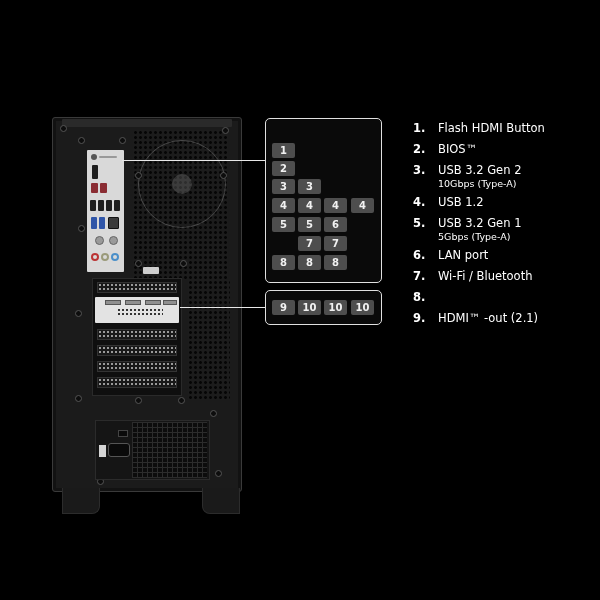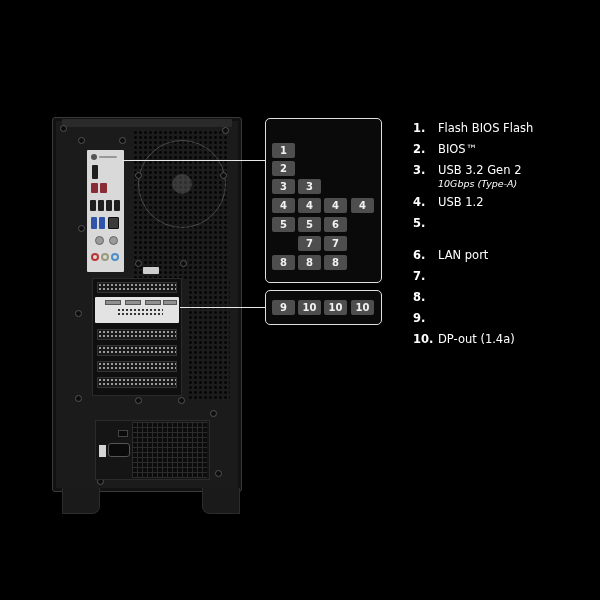--- a/index.html
+++ b/index.html
@@ -72,21 +72,21 @@
     .box1 { left:265px; top:118px; width:117px; height:165px; }
     .box2 { left:265px; top:290px; width:117px; height:35px; }
     .tag { position:absolute; width:23px; height:15px; background:#4e4e4e; border-radius:2px;
            font-size:10px; font-weight:bold; color:#f2f2f2; text-align:center; line-height:15px; }
 
     
     .legend { left:413px; top:120px; width:187px; }
     .legend-item { display:flex; margin-bottom:0; }
     .legend-num { width:25px; font-size:11.5px; font-weight:bold; line-height:16px; }
     .legend-text { font-size:11.5px; line-height:16px; }
-    .legend-sub { font-size:9.5px; line-height:11px; display:block;font-style:italic; }
+    .legend-sub { font-size:9.5px; line-height:11px; display:block; }
   </style>
 </head>
 <body>
 
 <div class="abs case"></div>
 <div class="abs case-topbar"></div>
 <div class="abs foot left"></div>
 <div class="abs foot right"></div>
 
 <div class="abs mesh mesh-main"></div>
@@ -178,50 +178,52 @@
 <div class="abs callout box2">
   <div class="tag" style="left:6px;top:9px">9</div>
   <div class="tag" style="left:32px;top:9px">10</div>
   <div class="tag" style="left:58px;top:9px">10</div>
   <div class="tag" style="left:85px;top:9px">10</div>
 </div>
 
 <div class="abs legend">
   <div class="legend-item" style="height:21px">
     <span class="legend-num">1.</span>
-    <span class="legend-text">Flash BIOS Flash</span>
+    <span class="legend-text">Flash HDMI Button</span>
   </div>
   <div class="legend-item" style="height:21px">
     <span class="legend-num">2.</span>
     <span class="legend-text">BIOS™</span>
   </div>
   <div class="legend-item" style="height:32px">
     <span class="legend-num">3.</span>
     <span class="legend-text">
       <span>USB 3.2 Gen 2</span>
       <span class="legend-sub">10Gbps (Type-A)</span>
     </span>
   </div>
   <div class="legend-item" style="height:21px">
     <span class="legend-num">4.</span>
     <span class="legend-text">USB 1.2</span>
   </div>
   <div class="legend-item" style="height:32px">
     <span class="legend-num">5.</span>
+    <span class="legend-text">
+      <span>USB 3.2 Gen 1</span>
+      <span class="legend-sub">5Gbps (Type-A)</span>
+    </span>
   </div>
   <div class="legend-item" style="height:21px">
     <span class="legend-num">6.</span>
     <span class="legend-text">LAN port</span>
   </div>
   <div class="legend-item" style="height:21px">
     <span class="legend-num">7.</span>
+    <span class="legend-text">Wi-Fi / Bluetooth</span>
   </div>
   <div class="legend-item" style="height:21px">
     <span class="legend-num">8.</span>
   </div>
   <div class="legend-item" style="height:21px">
     <span class="legend-num">9.</span>
-  </div>
-  <div class="legend-item" style="height:21px">
-    <span class="legend-num">10.</span>
-    <span class="legend-text">DP-out (1.4a)</span>
+    <span class="legend-text">HDMI™ -out (2.1)</span>
   </div>
 </div>
 
 </body></html>

